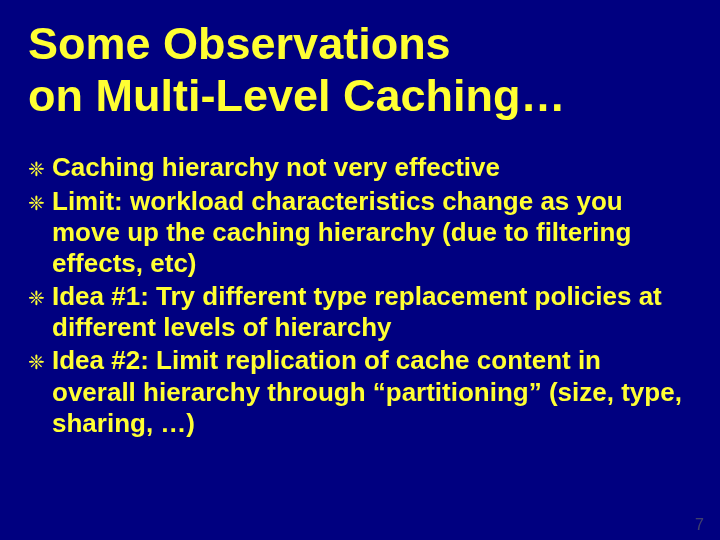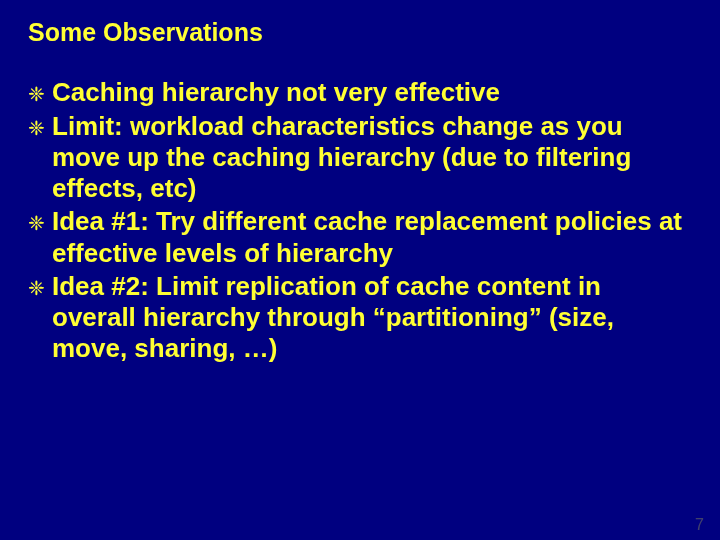--- a/index.html
+++ b/index.html
@@ -17,21 +17,21 @@
   .slide {
     width: 720px;
     height: 540px;
     box-sizing: border-box;
     padding: 12px 28px 0 28px;
     color: #ffff33;
   }
   .title {
     font-family: "Arial Black", Arial, sans-serif;
     font-weight: 900;
-    font-size: 25px;
+    font-size: 45px;
     line-height: 1.15;
     margin: 6px 0 30px 0;
   }
   .body {
     font-size: 26px;
     line-height: 1.20;
   }
   .item {
     display: flex;
     align-items: flex-start;
@@ -59,40 +59,41 @@
     opacity: 0.25;
     font-family: Arial, sans-serif;
   }
 </style>
 </head>
 <body>
 
 <div class="slide">
   <div class="title">
     <span>Some Observations</span><br>
+    <span>on Multi-Level Caching…</span>
   </div>
 
   <div class="body">
 
     <div class="item">
       <span class="bullet">❈</span>
       <span class="text">Caching hierarchy not very effective</span>
     </div>
 
     <div class="item">
       <span class="bullet">❈</span>
       <span class="text">Limit: workload characteristics change as you move up the caching hierarchy (due to filtering effects, etc)</span>
     </div>
 
     <div class="item">
       <span class="bullet">❈</span>
-      <span class="text">Idea #1: Try different cache replacement policies at effective levels of hierarchy</span>
+      <span class="text">Idea #1: Try different type replacement policies at different levels of hierarchy</span>
     </div>
 
     <div class="item">
       <span class="bullet">❈</span>
-      <span class="text">Idea #2: Limit replication of cache content in overall hierarchy through “partitioning” (size, move, sharing, …)</span>
+      <span class="text">Idea #2: Limit replication of cache content in overall hierarchy through “partitioning” (size, type, sharing, …)</span>
     </div>
 
   </div>
 
   <div class="pagenum">7</div>
 </div>
 
 </body></html>

